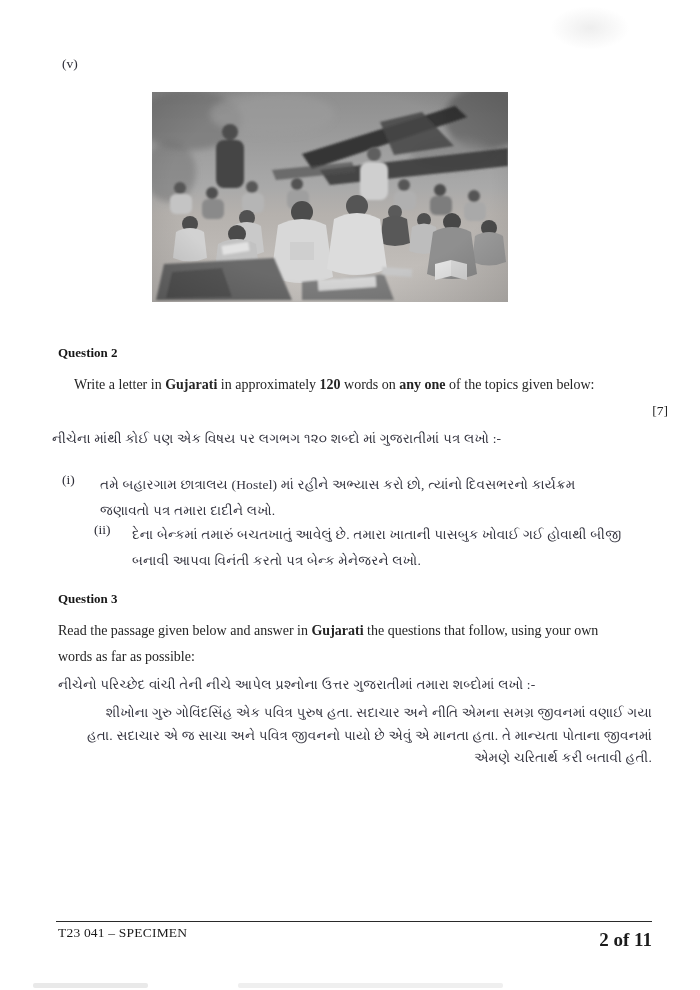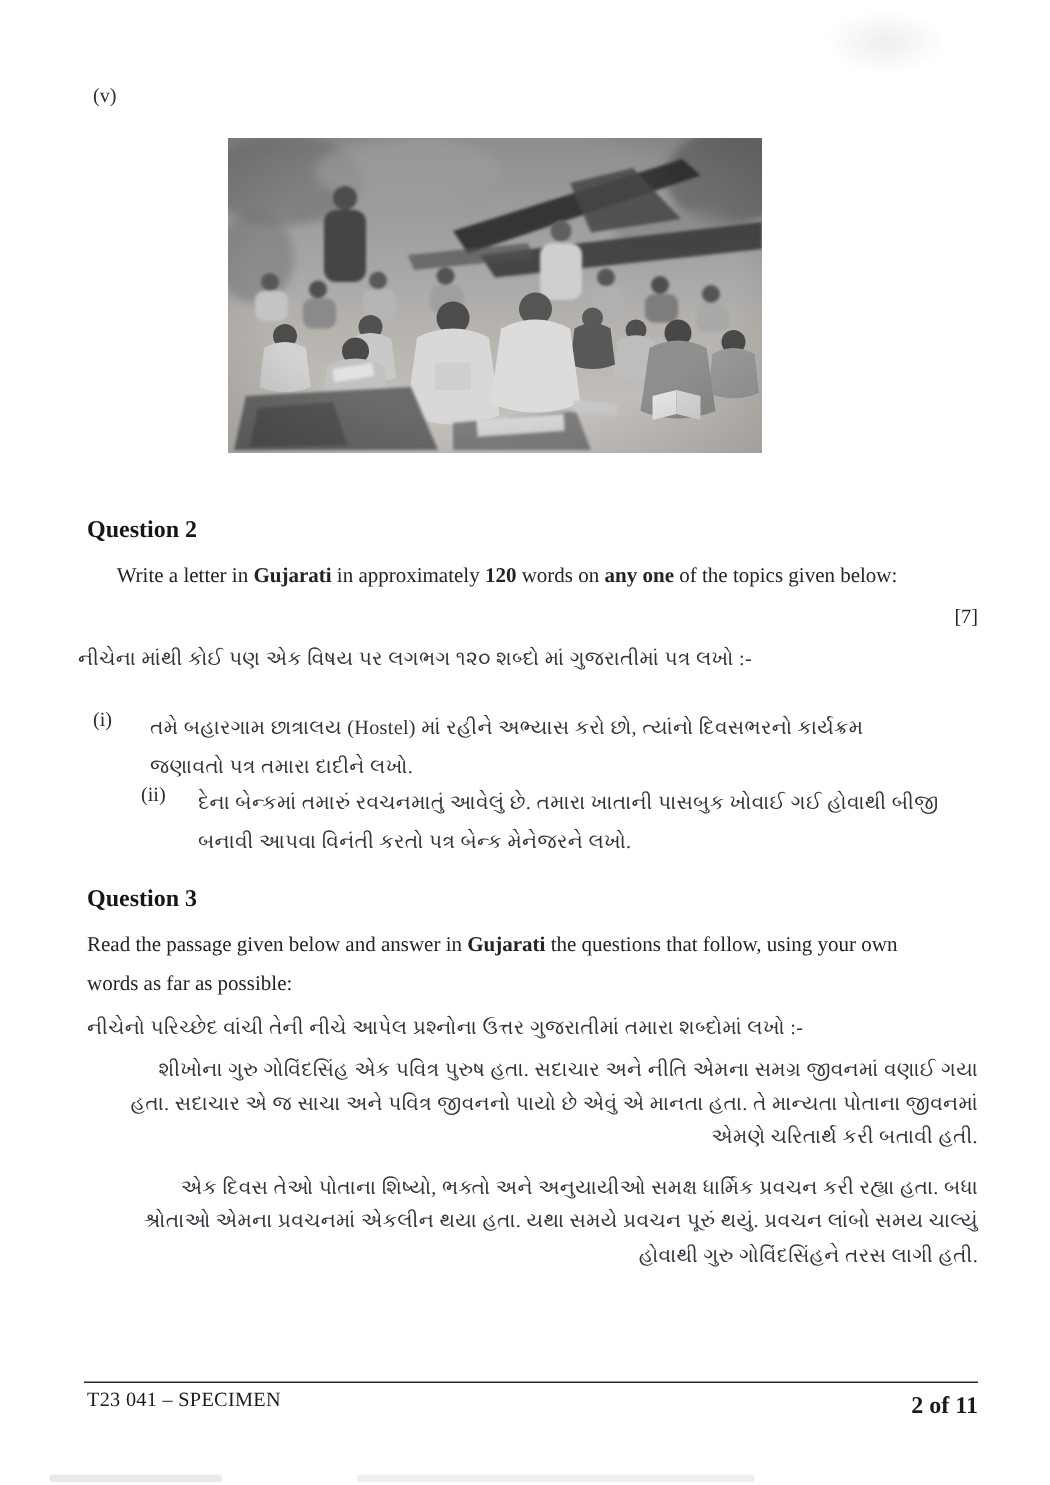--- a/index.html
+++ b/index.html
@@ -22,28 +22,27 @@
   .v-line .num { width:40px; flex:0 0 40px; font-size:13.5px; color:#2e2e38; }
 
   
   .photo {
     position:absolute; top:92px; left:152px; width:356px; height:210px;
     margin:0; padding:0; line-height:0;
   }
   .photo svg { display:block; }
 
   
-  .q-heading { position:absolute; left:58px; font-weight:bold; font-size:16px; color:#171717; }
+  .q-heading { position:absolute; left:58px; font-weight:bold; font-size:13px; color:#171717; }
   #q2-heading { top:345px; }
   #q3-heading { top:591px; }
 
   .q2-intro {
-    position:absolute; top:372px; left:58px; width:594px;
+    position:absolute; top:372px; left:74px; width:594px;
     line-height:26px;
-    text-align:center;
   }
   .q2-intro .marks { position:absolute; right:0; top:26px; font-size:13.5px; color:#242424; }
   .q2-intro .body { display:block; width:560px; }
   b { font-weight:bold; }
 
   .q2-guj-intro { position:absolute; top:427px; left:52px; width:580px; line-height:24px; }
 
   .topic { position:absolute; left:62px; width:576px; display:flex; }
   #topic-1 { top:472px; }
   #topic-2 { top:522px;margin-left:32px; }
@@ -67,21 +66,21 @@
   .footer-rule {
     position:absolute; top:921px; left:56px; width:596px;
     border-top:1.6px solid #2a2a2a;
   }
   .footer-left {
     position:absolute; top:925px; left:58px;
     font-weight:normal; font-size:13.5px; color:#1b1b1b; letter-spacing:.2px;
   }
   .footer-right {
     position:absolute; top:929px; right:48px;
-    font-weight:bold; font-size:16px; color:#1b1b1b;
+    font-weight:bold; font-size:19px; color:#1b1b1b;
   }
 
   
   .smudge-top {
     position:absolute; top:6px; left:550px; width:80px; height:44px;
     background:radial-gradient(ellipse at center, rgba(90,90,90,.10), rgba(0,0,0,0) 70%);
   }
   .scan-bar { position:absolute; height:5px; background:#e9e9e9; border-radius:2px; }
   #scan-bar-1 { top:983px; left:33px; width:115px; }
   #scan-bar-2 { top:983px; left:238px; width:265px; background:#efefef; }
@@ -236,32 +235,31 @@
 
   <div class="q2-guj-intro guj">નીચેના માંથી કોઈ પણ એક વિષય પર લગભગ ૧૨૦ શબ્દો માં ગુજરાતીમાં પત્ર લખો :-</div>
 
   <div class="topic" id="topic-1">
     <span class="t-label">(i)</span>
     <span class="t-text guj">તમે બહારગામ છાત્રાલય (Hostel) માં રહીને અભ્યાસ કરો છો, ત્યાંનો દિવસભરનો કાર્યક્રમ જણાવતો પત્ર તમારા દાદીને લખો.</span>
   </div>
 
   <div class="topic" id="topic-2">
     <span class="t-label">(ii)</span>
-    <span class="t-text guj">દેના બેન્કમાં તમારું રવચનમાતું આવેલું છે. તમારા ખાતાની પાસબુક ખોવાઈ ગઈ હોવાથી બીજી બનાવી આપવા વિનંતી કરતો પત્ર બેન્ક મેનેજરને લખો.</span>
+    <span class="t-text guj">દેના બેન્કમાં તમારું બચતખાતું આવેલું છે. તમારા ખાતાની પાસબુક ખોવાઈ ગઈ હોવાથી બીજી બનાવી આપવા વિનંતી કરતો પત્ર બેન્ક મેનેજરને લખો.</span>
   </div>
 
   <div class="q-heading" id="q3-heading">Question 3</div>
 
   <div class="q3-intro eng"><span>Read the passage given below and answer in </span><b>Gujarati</b><span> the questions that follow, using your own words as far as possible:</span></div>
 
   <div class="q3-guj-intro guj">નીચેનો પરિચ્છેદ વાંચી તેની નીચે આપેલ પ્રશ્નોના ઉત્તર ગુજરાતીમાં તમારા શબ્દોમાં લખો :-</div>
 
   <div class="passage">
     <p class="guj">શીખોના ગુરુ ગોવિંદસિંહ એક પવિત્ર પુરુષ હતા. સદાચાર અને નીતિ એમના સમગ્ર જીવનમાં વણાઈ ગયા હતા. સદાચાર એ જ સાચા અને પવિત્ર જીવનનો પાયો છે એવું એ માનતા હતા. તે માન્યતા પોતાના જીવનમાં એમણે ચરિતાર્થ કરી બતાવી હતી.</p>
-    <p class="guj">એક દિવસ તેઓ પોતાના શિષ્યો, ભક્તો અને અનુયાયીઓ સમક્ષ ધાર્મિક પ્રવચન કરી રહ્યા હતા. બધા શ્રોતાઓ એમના પ્રવચનમાં એકલીન થયા હતા. યથા સમયે પ્રવચન પૂરું થયું. પ્રવચન લાંબો સમય ચાલ્યું હોવાથી ગુરુ ગોવિંદસિંહને તરસ લાગી હતી.</p>
   </div>
 
   <div class="footer-rule"></div>
   <div class="footer-left">T23 041 – SPECIMEN</div>
   <div class="footer-right">2 of 11</div>
 
   <div class="scan-bar" id="scan-bar-1"></div>
   <div class="scan-bar" id="scan-bar-2"></div>
 
 </div>

